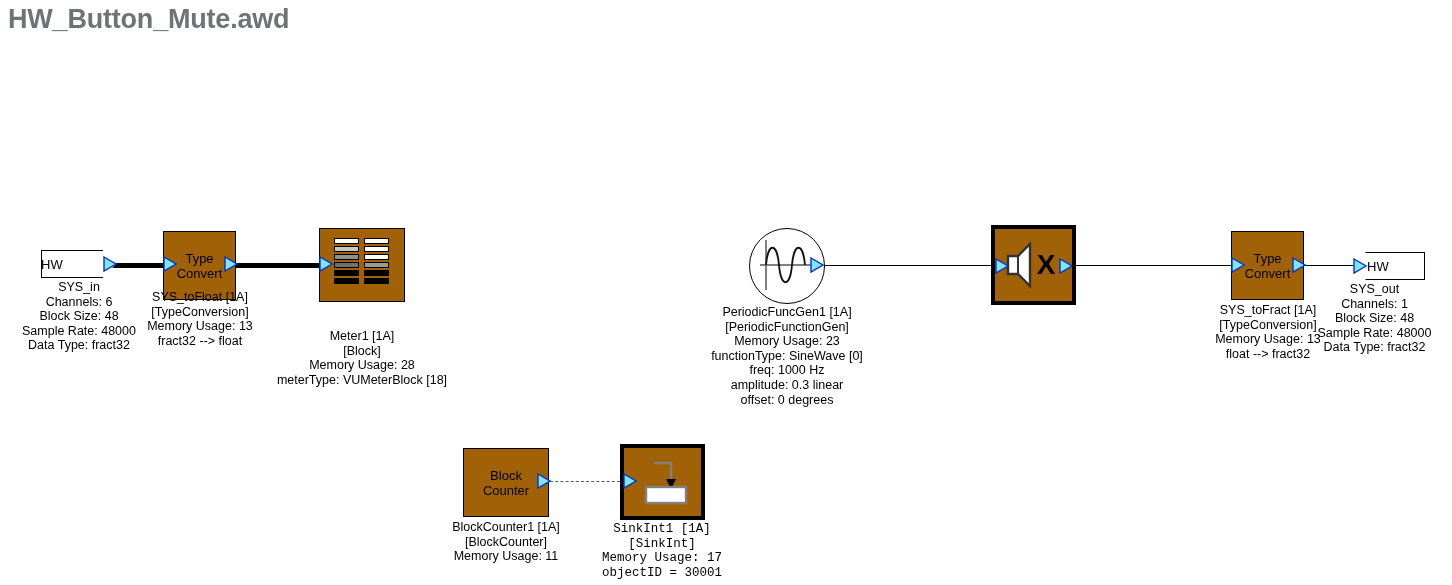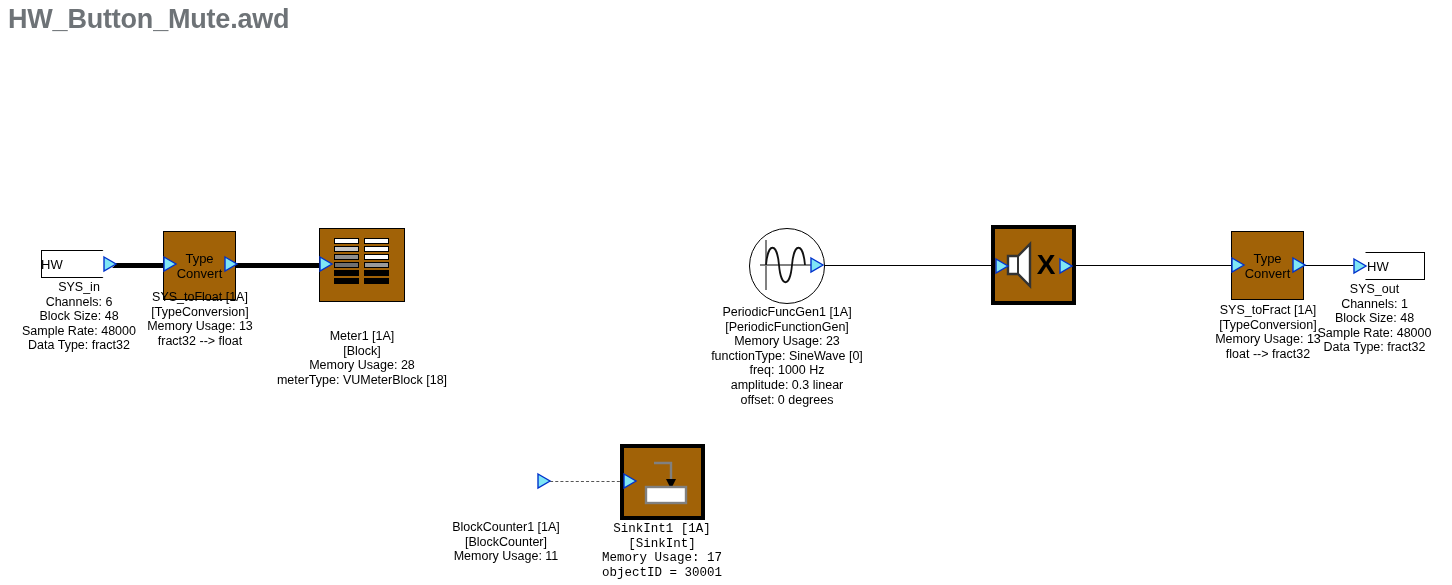--- a/index.html
+++ b/index.html
@@ -273,20 +273,26 @@
     <polygon points="1,1 13,8 1,15" fill="#7fe6f5" stroke="#0033cc" stroke-width="1.4"></polygon>
   </svg>
   <div class="caption" style="left:1297px; top:282px; width:155px;">
     <div>SYS_out</div>
     <div>Channels: 1</div>
     <div>Block Size: 48</div>
     <div>Sample Rate: 48000</div>
     <div>Data Type: fract32</div>
   </div>
 
+  <div class="box" style="left:463px; top:448px; width:86px; height:69px;">
+    <div class="box-text">
+      <div>Block</div>
+      <div>Counter</div>
+    </div>
+  </div>
   <svg class="port-svg" style="left:537px; top:473px;" width="14" height="16" viewBox="0 0 14 16">
     <polygon points="1,1 13,8 1,15" fill="#7fe6f5" stroke="#0033cc" stroke-width="1.4"></polygon>
   </svg>
   <div class="caption" style="left:426px; top:520px; width:160px;">
     <div>BlockCounter1 [1A]</div>
     <div>[BlockCounter]</div>
     <div>Memory Usage: 11</div>
   </div>
 
   <div class="box thick" style="left:620px; top:444px; width:85px; height:76px;"></div>

